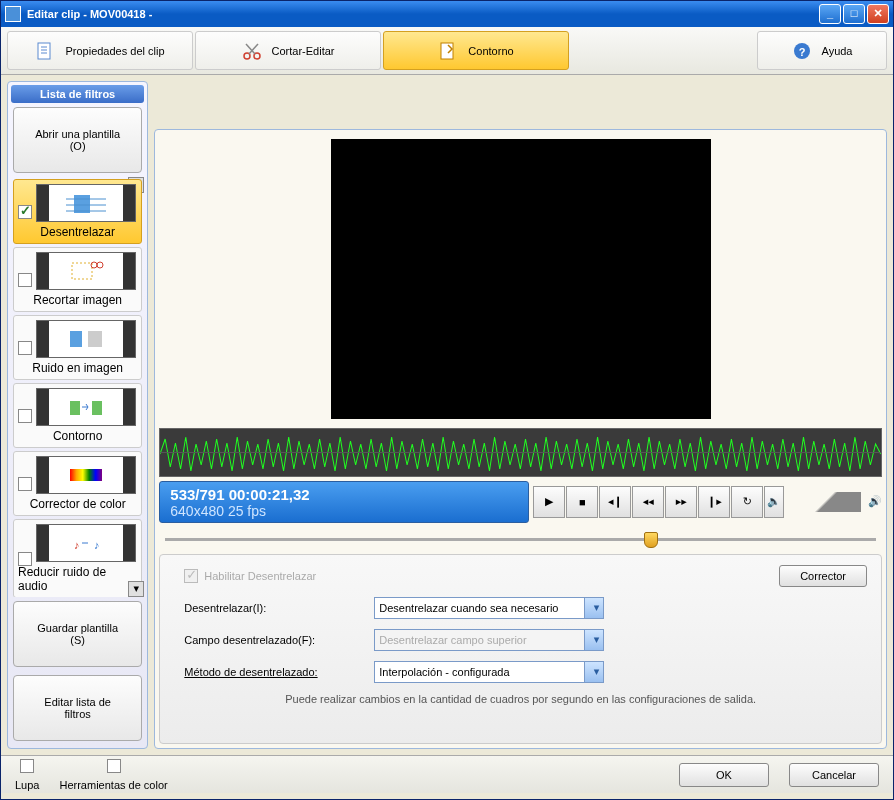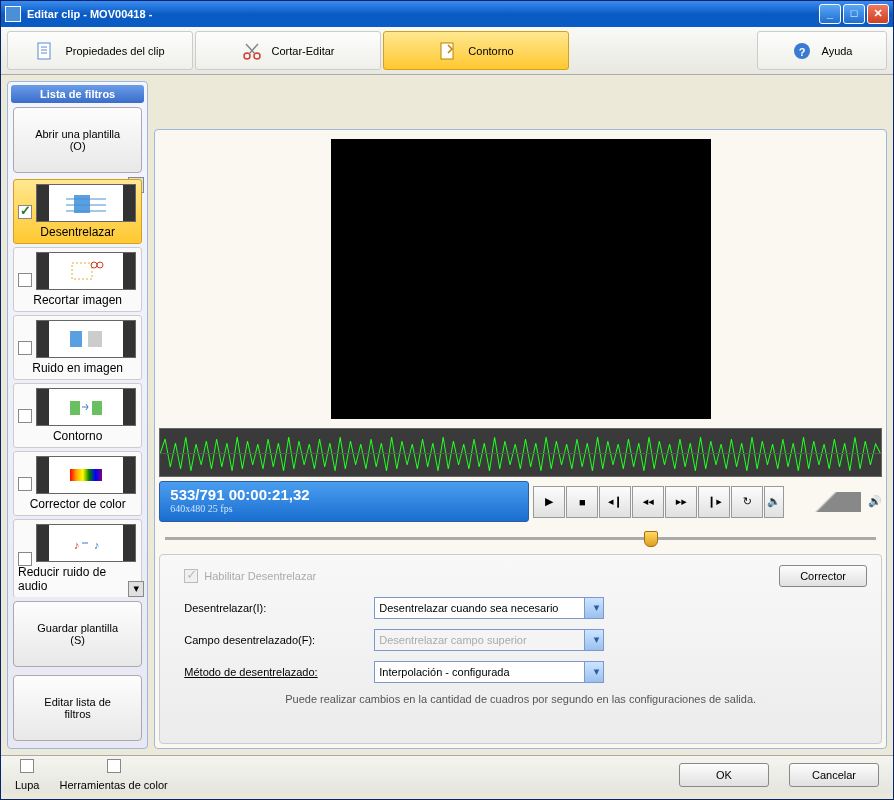--- a/index.html
+++ b/index.html
@@ -35,21 +35,21 @@
 
 .main { flex: 1; display: flex; flex-direction: column; gap: 4px; background: #faf8f0; border: 1px solid #9db8dd; border-radius: 4px; padding: 4px; margin-top: 48px; }
 .preview { flex: 0 0 290px; display: flex; justify-content: center; align-items: center; }
 .preview-video { width: 380px; height: 280px; background: black; }
 .waveform { height: 50px; background: #3a3a3a; position: relative; overflow: hidden; border: 1px solid #666; }
 .wave-line { position: absolute; top: 50%; height: 1px; width: 100%; background: #555; }
 
 .info-row { display: flex; gap: 4px; height: 42px; }
 .info-box { flex: 0 0 370px; background: linear-gradient(to bottom, #4a9ef0, #1a6ed0); color: white; padding: 4px 10px; border-radius: 3px; border: 1px solid #2a5ea0; }
 .info-main { font-size: 15px; font-weight: bold; }
-.info-sub { font-size: 10px; color: #cde4ff; font-family: Liberation Serif, serif; }
+.info-sub { font-size: 14px; color: #cde4ff; }
 .playback { display: flex; gap: 1px; align-items: center; }
 .pb-btn { width: 32px; height: 32px; background: linear-gradient(to bottom, #fdfdfd, #e0e0e0); border: 1px solid #999; display: flex; align-items: center; justify-content: center; cursor: pointer; }
 .volume { width: 70px; height: 20px; background: linear-gradient(135deg, transparent 0%, transparent 48%, #888 52%, #888 100%); margin: 0 6px; }
 
 .timeline { height: 20px; position: relative; margin: 2px 0; }
 .timeline-track { position: absolute; top: 9px; left: 6px; right: 6px; height: 3px; background: #aaa; }
 .timeline-thumb { position: absolute; top: 3px; left: 67%; width: 14px; height: 16px; background: linear-gradient(to bottom, #ffd860, #e0a020); border: 1px solid #a07010; border-radius: 2px 2px 6px 6px; cursor: pointer; }
 
 .settings { flex: 1; background: linear-gradient(to bottom, #f8f8f8, #ececec); border: 1px solid #ccc; border-radius: 4px; padding: 14px 24px; position: relative; min-height: 190px; }
 .enable-row { display: flex; align-items: center; gap: 6px; color: #aaa; margin-bottom: 14px; }

